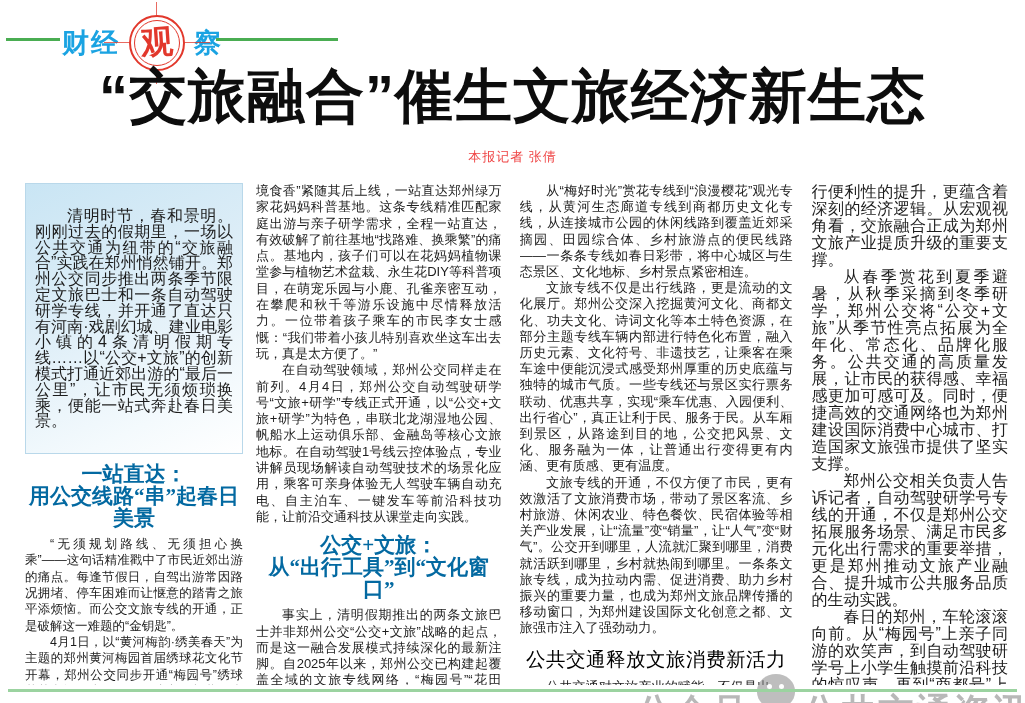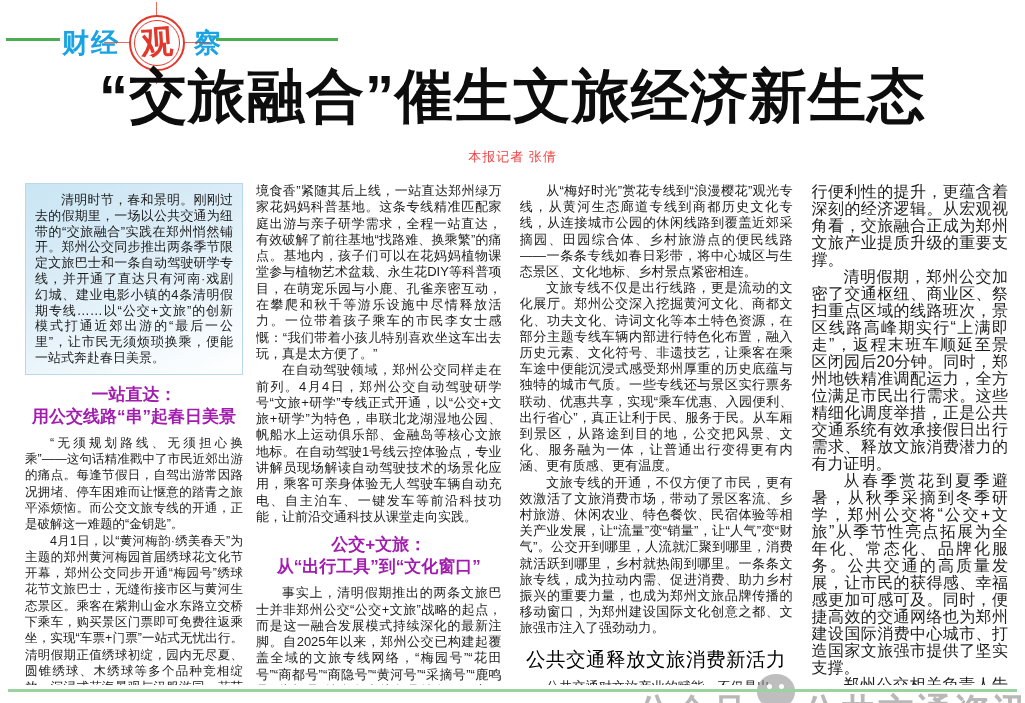--- a/index.html
+++ b/index.html
@@ -33,27 +33,27 @@
   #columns { position:absolute; top:183px; left:25px; width:983px; height:502px;
     display:flex; }
   .col { overflow:hidden; height:502px; text-align:justify; }
   #col1 { width:222px; margin-right:13px; font-size:12.5px; line-height:16.3px; }
   #col2 { width:250px; margin-right:18px; font-size:13px;   line-height:16.3px; }
   #col3 { width:278px; margin-right:19px; font-size:13.2px; line-height:16.2px; }
   #col4 { width:200px; font-size:16px; line-height:17px; }
   .col p { text-indent:2em; }
   .col p.noindent { text-indent:0; }
   #intro-box {
-    border:1px solid #b9d8ea; padding:8px 9px; margin-bottom:9px;
+    border:1px solid #b9d8ea; padding:24px 9px; margin-bottom:9px;
     background:linear-gradient(155deg,#c9e5f4 0%,#dcedf7 40%,#f4fafd 80%,#ffffff 100%);
-    font-size:13px; line-height:15.8px; text-align:justify;
+    font-size:16px; line-height:15.8px; text-align:justify;
   }
   #intro-box p { text-indent:2em; }
-  .sec-head { text-align:center; font-weight:bold; color:#a21caf;
-    font-size:17px; line-height:22px; margin:9px 0 7px; text-indent:0; }
+  .sec-head { text-align:center; font-weight:bold; color:#0369a1;
+    font-size:21px; line-height:22px; margin:9px 0 7px; text-indent:0;font-family:Liberation Serif, serif; }
   .sec-head span { display:block; }
   .sec-head-big { text-align:center; font-weight:normal; color:#000;
     font-size:19.5px; line-height:24px; margin:10px 0 8px; letter-spacing:.5px; }
   
   #bottom-rule { position:absolute; left:8px; right:8px; top:689px; height:3px; background:#9bd3a0; }
   #watermark { position:absolute; top:644px; left:636px; display:flex; align-items:center; gap:7px;
     color:rgba(125,125,125,.55); font-size:36px; font-weight:bold; letter-spacing:2px; pointer-events:none; }
   #wm-icon { position:relative; width:38px; height:34px;
     background:rgba(125,125,125,.5); border-radius:50% 50% 46% 46%; }
   #wm-icon .dot { position:absolute; top:10px; width:5px; height:5px; border-radius:50%; background:#fff; }
@@ -114,21 +114,20 @@
     <div id="col3" class="col">
       <p>从“梅好时光”赏花专线到“浪漫樱花”观光专线，从黄河生态廊道专线到商都历史文化专线，从连接城市公园的休闲线路到覆盖近郊采摘园、田园综合体、乡村旅游点的便民线路——一条条专线如春日彩带，将中心城区与生态景区、文化地标、乡村景点紧密相连。</p>
       <p>文旅专线不仅是出行线路，更是流动的文化展厅。郑州公交深入挖掘黄河文化、商都文化、功夫文化、诗词文化等本土特色资源，在部分主题专线车辆内部进行特色化布置，融入历史元素、文化符号、非遗技艺，让乘客在乘车途中便能沉浸式感受郑州厚重的历史底蕴与独特的城市气质。一些专线还与景区实行票务联动、优惠共享，实现“乘车优惠、入园便利、出行省心”，真正让利于民、服务于民。从车厢到景区，从路途到目的地，公交把风景、文化、服务融为一体，让普通出行变得更有内涵、更有质感、更有温度。</p>
       <p>文旅专线的开通，不仅方便了市民，更有效激活了文旅消费市场，带动了景区客流、乡村旅游、休闲农业、特色餐饮、民宿体验等相关产业发展，让“流量”变“销量”，让“人气”变“财气”。公交开到哪里，人流就汇聚到哪里，消费就活跃到哪里，乡村就热闹到哪里。一条条文旅专线，成为拉动内需、促进消费、助力乡村振兴的重要力量，也成为郑州文旅品牌传播的移动窗口，为郑州建设国际文化创意之都、文旅强市注入了强劲动力。</p>
       <div class="sec-head-big">公共交通释放文旅消费新活力</div>
       <p>公共交通对文旅产业的赋能，不仅是出</p>
     </div>
 
     <div id="col4" class="col">
       <p class="noindent">行便利性的提升，更蕴含着深刻的经济逻辑。从宏观视角看，交旅融合正成为郑州文旅产业提质升级的重要支撑。</p>
-      <p>清明假期，郑州公交加密了交通枢纽、商业区、祭扫重点区域的线路班次，景区线路高峰期实行“上满即走”，返程末班车顺延至景区闭园后20分钟。同时，郑州地铁精准调配运力，全方位满足市民出行需求。这些精细化调度举措，正是公共交通系统有效承接假日出行需求、释放文旅消费潜力的有力证明。</p>
       <p>从春季赏花到夏季避暑，从秋季采摘到冬季研学，郑州公交将“公交+文旅”从季节性亮点拓展为全年化、常态化、品牌化服务。公共交通的高质量发展，让市民的获得感、幸福感更加可感可及。同时，便捷高效的交通网络也为郑州建设国际消费中心城市、打造国家文旅强市提供了坚实支撑。</p>
       <p>郑州公交相关负责人告诉记者，自动驾驶研学号专线的开通，不仅是郑州公交拓展服务场景、满足市民多元化出行需求的重要举措，更是郑州推动文旅产业融合、提升城市公共服务品质的生动实践。</p>
       <p>春日的郑州，车轮滚滚向前。从“梅园号”上亲子同游的欢笑声，到自动驾驶研学号上小学生触摸前沿科技的惊叹声，再到“商都号”上游客聆听千年文明的凝神注目——这些微小而温暖的场景，共同勾勒出郑州以公共交通高质量发展赋能文旅融合的生动图景。当公共交通成为连接风景与生活、历史与未来的文化纽带，“诗和远方”便在这座城市触手可及。</p>
     </div>
 
   </div>
 
   <div id="watermark">
     <span class="wm-text">公众号</span>
     <span id="wm-icon">

